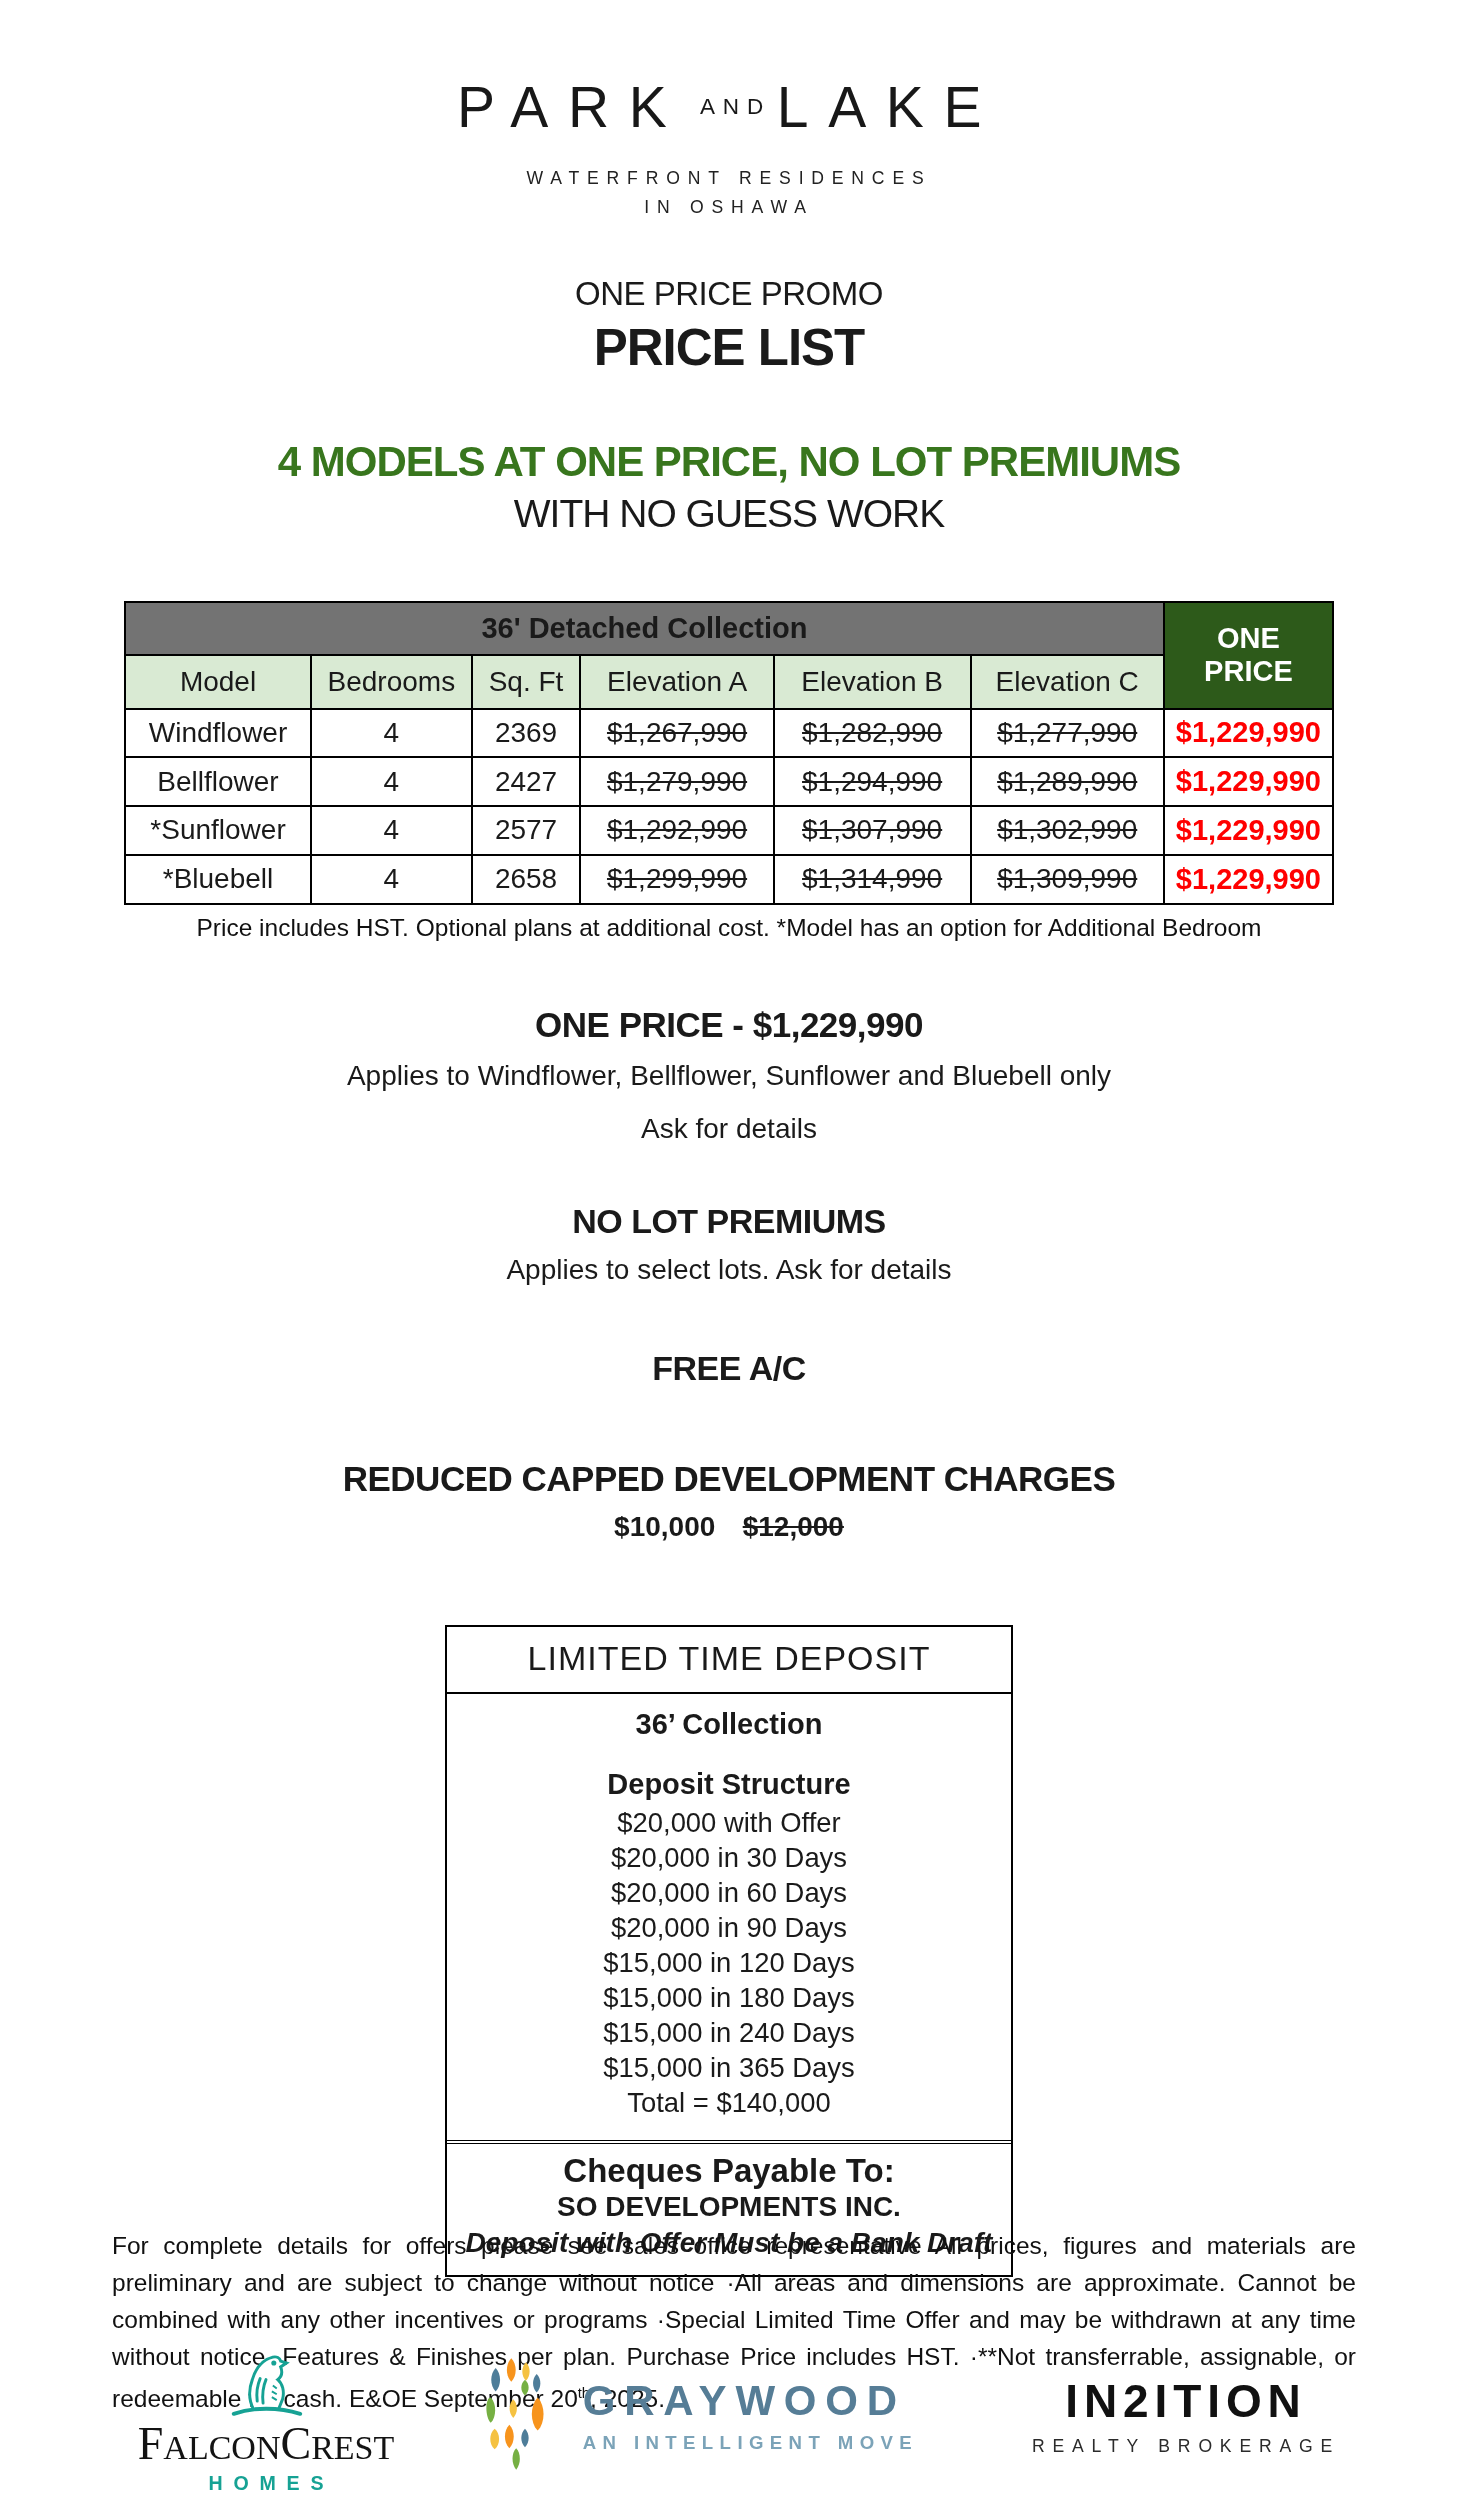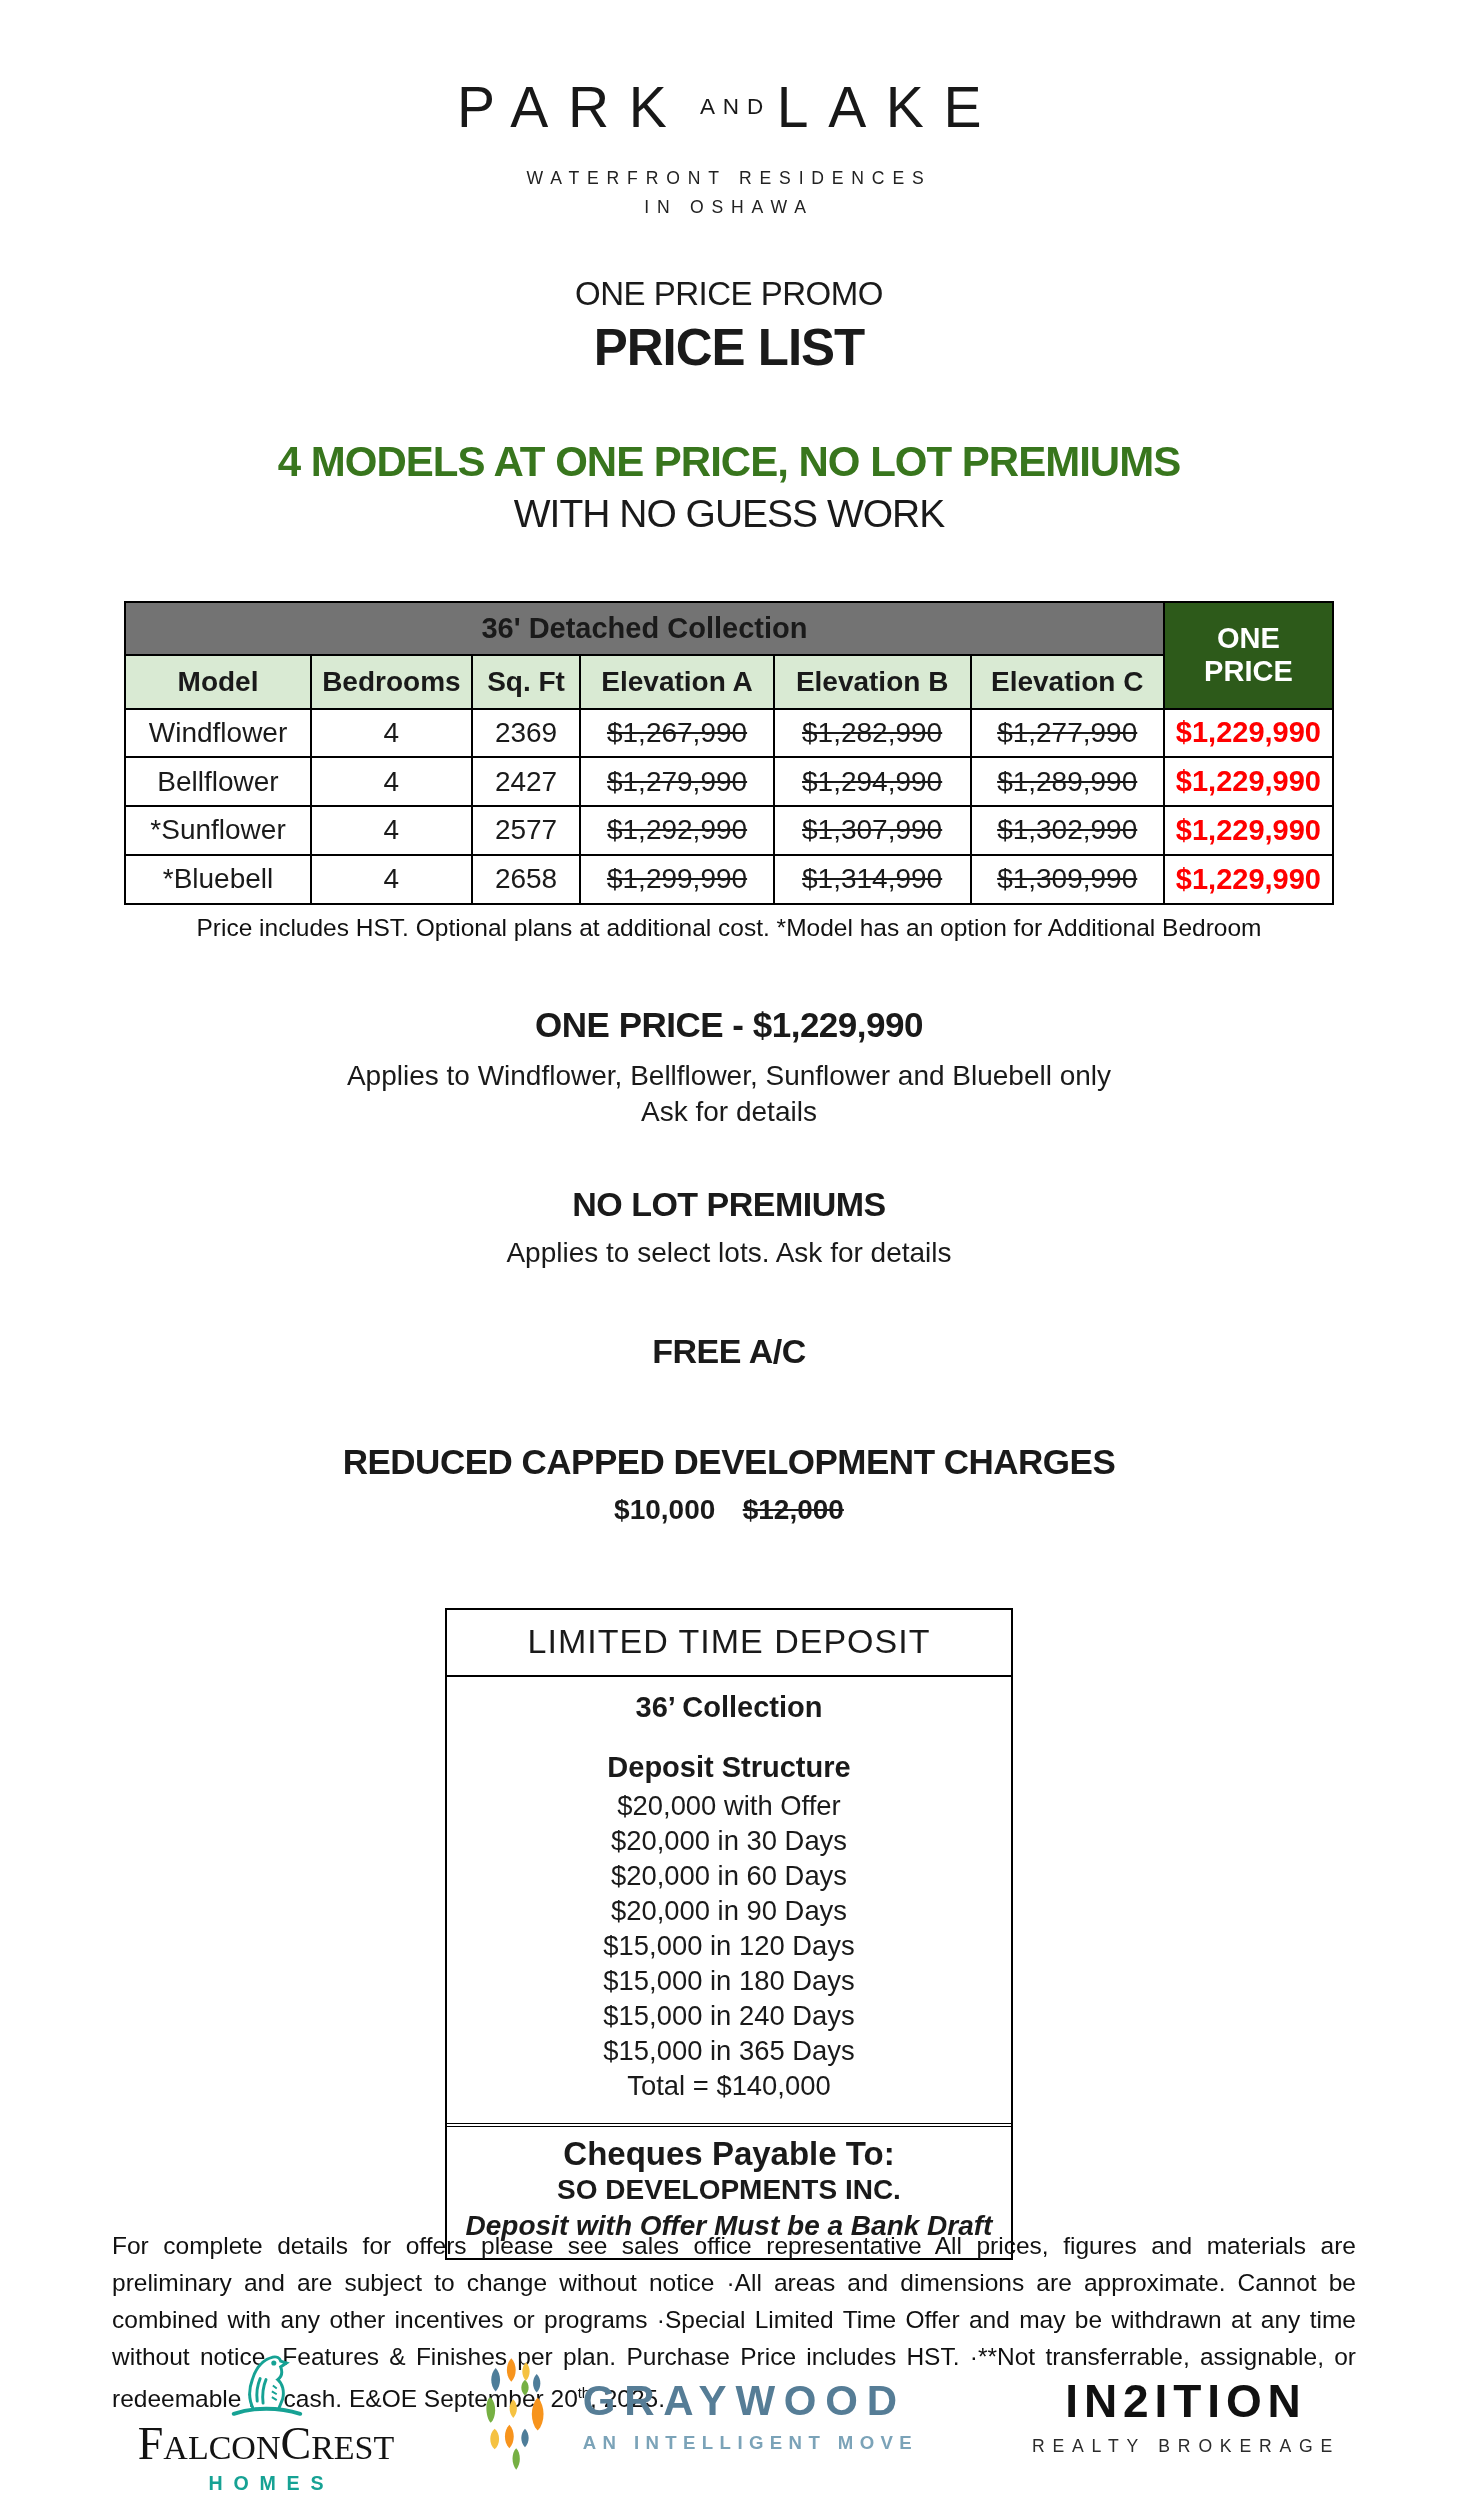--- a/index.html
+++ b/index.html
@@ -26,34 +26,34 @@
   
   table.price-table {
     width:1210px; margin:65px auto 0; border-collapse:collapse;
     border:2.9px solid #000; table-layout:fixed;
   }
   .price-table th, .price-table td {
     border:2px solid #000; text-align:center; vertical-align:middle;
     font-size:28px; padding:6.9px 3.9px; background:#fff;
   }
   .price-table .collection-h { background:#737373; font-weight:bold; font-size:29px; padding:8.8px 3.9px; }
-  .price-table .col-h        { background:#d9ead3; font-weight:bold; font-size:28px; padding:9.8px 3.9px; }
+  .price-table .col-h        { background:#d9ead3; font-weight:normal; font-size:28px; padding:9.8px 3.9px; }
   .price-table .oneprice-h   { background:#2d5a1a; color:#fff; font-weight:bold; font-size:29px; }
   .price-table td.strike     { text-decoration:line-through; }
   .price-table td.red-price  { color:#ff0000; font-weight:bold; font-size:29px; }
   .table-footnote { margin-top:9.8px; font-size:24.5px; text-align:center; color:#111; }
 
   
   .incentive-title { margin-top:88px; font-size:36px; letter-spacing:0.5px; text-decoration:underline; text-underline-offset:4.9px; }
   .big-bold   { font-size:35px; font-weight:bold; letter-spacing:-0.5px; }
   .mid-bold   { font-size:34px; font-weight:bold; letter-spacing:-0.5px; }
   .body-line  { font-size:28px; }
   .mt-one-price { margin-top:63px; }
   .mt-line1 { margin-top:14.7px; }
-  .mt-line2 { margin-top:4px; }
+  .mt-line2 { margin-top:21px; }
   .mt-nolot { margin-top:57px; }
   .mt-nolot-line { margin-top:12.7px; }
   .mt-freeac { margin-top:63px; }
   .mt-reduced { margin-top:71px; }
   .dev-prices { margin-top:11.8px; font-size:28px; font-weight:bold; }
   .dev-old { text-decoration:line-through; margin-left:27.4px; }
 
   
   .deposit-box { width:568px; margin:82px auto 0; border:2px solid #000; }
   .box-title { font-size:34px; letter-spacing:1px; text-align:center; padding:12.7px 0 13.7px; border-bottom:2px solid #000; }

